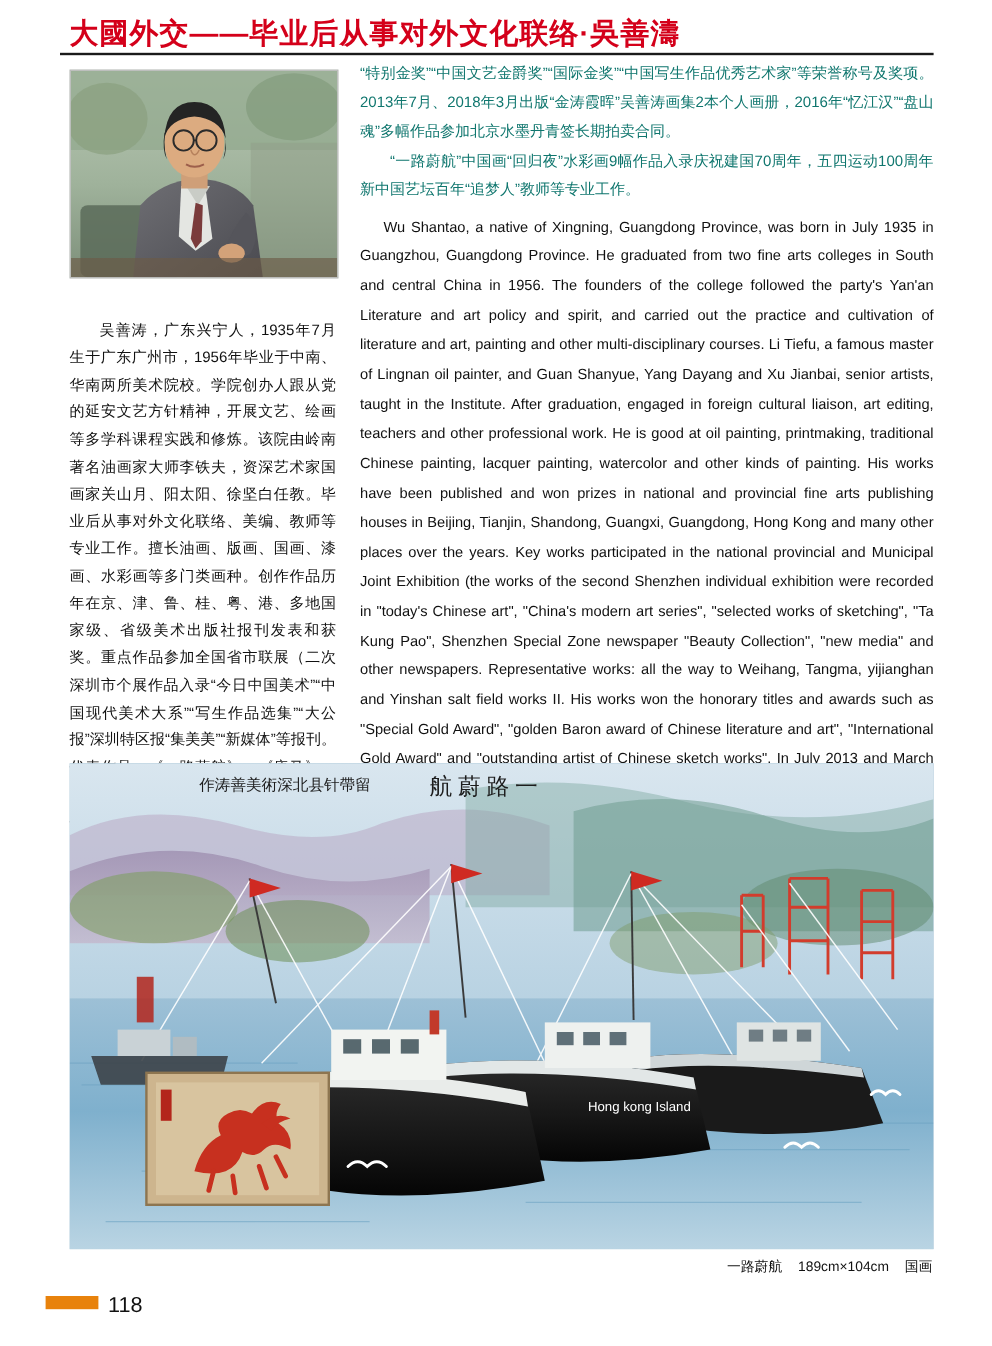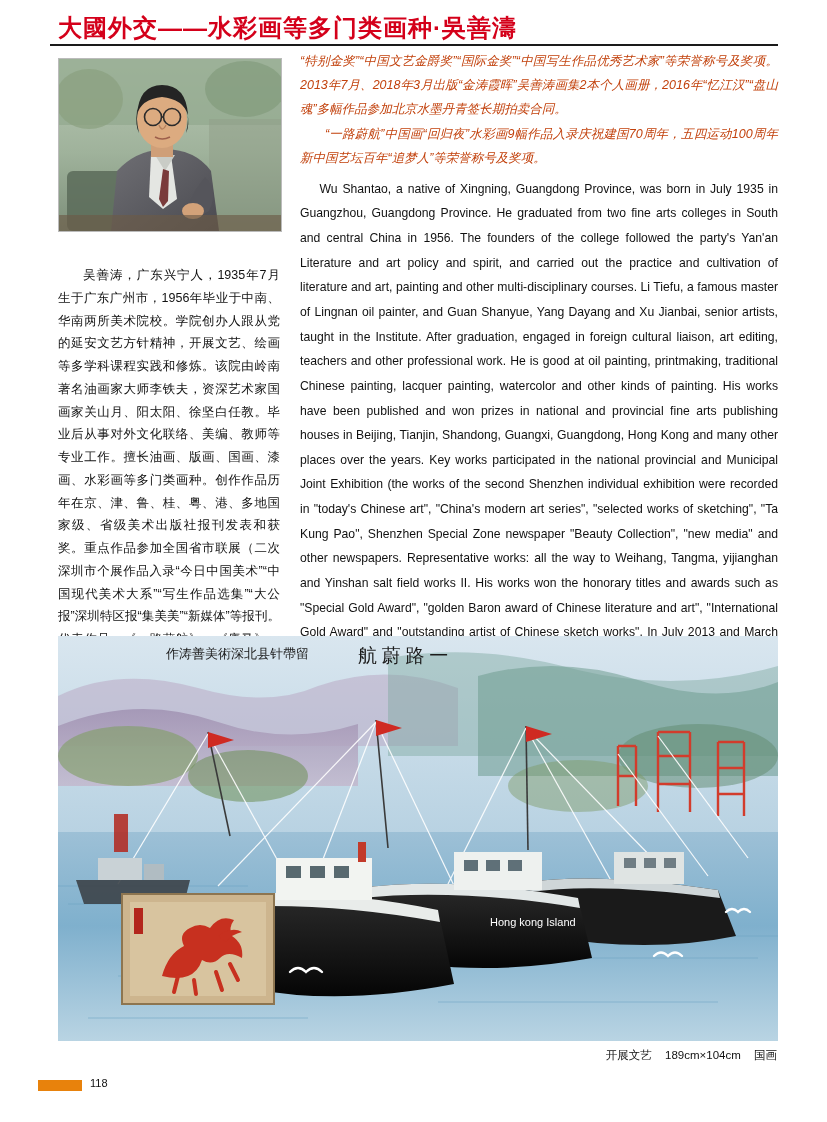--- a/index.html
+++ b/index.html
@@ -63,25 +63,24 @@
   
   .right-col {
     position: absolute;
     left: 300px;
     top: 50px;
     width: 478px;
   }
   .cn-par {
     font-size: 12.5px;
     line-height: 1.9;
-    color: #c2410c;
+    color: #0f766e;
     margin: 0 0 2px 0;
     text-align: justify;
     text-justify: inter-ideograph;
-    font-style: italic;
   }
   .cn-par.indent { text-indent: 2em; }
   .en-par {
     font-size: 12.2px;
     line-height: 2.02;
     color: #111;
     margin: 6px 0 0 0;
     text-align: justify;
   }
   .en-par.indent { text-indent: 1.6em; }
@@ -113,30 +112,30 @@
     left: 38px;
     top: 1080px;
     width: 44px;
     height: 11px;
     background: #e8820c;
   }
   .page-number {
     position: absolute;
     left: 90px;
     top: 1077px;
-    font-size: 11px;
+    font-size: 18px;
     color: #111;
   }
 </style>
 </head>
 <body>
 
 <div class="page">
 
-  <div class="page-title">大國外交——水彩画等多门类画种·吳善濤</div>
+  <div class="page-title">大國外交——毕业后从事对外文化联络·吳善濤</div>
   <div class="title-rule"></div>
 
   <div class="portrait">
     <svg width="222" height="172" viewBox="0 0 222 172" xmlns="http://www.w3.org/2000/svg">
       <defs>
         <linearGradient id="bgWall" x1="0" y1="0" x2="0" y2="1">
           <stop offset="0%" stop-color="#b9c8b4"></stop>
           <stop offset="55%" stop-color="#9fb29b"></stop>
           <stop offset="100%" stop-color="#7d8f7a"></stop>
         </linearGradient>
@@ -182,21 +181,21 @@
       <rect x="0" y="156" width="222" height="16" fill="#6b5a46" opacity="0.65"></rect>
     </svg>
   </div>
 
   <div class="left-text">
     <p>吴善涛，广东兴宁人，1935年7月生于广东广州市，1956年毕业于中南、华南两所美术院校。学院创办人跟从党的延安文艺方针精神，开展文艺、绘画等多学科课程实践和修炼。该院由岭南著名油画家大师李铁夫，资深艺术家国画家关山月、阳太阳、徐坚白任教。毕业后从事对外文化联络、美编、教师等专业工作。擅长油画、版画、国画、漆画、水彩画等多门类画种。创作作品历年在京、津、鲁、桂、粤、港、多地国家级、省级美术出版社报刊发表和获奖。重点作品参加全国省市联展（二次深圳市个展作品入录“今日中国美术”“中国现代美术大系”“写生作品选集”“大公报”深圳特区报“集美美”“新媒体”等报刊。代表作品：《一路蔚航》、《唐马》、《忆江汉》、《银山盐场作品之二》。作品分别获得</p>
   </div>
 
   <div class="right-col">
     <p class="cn-par">“特别金奖”“中国文艺金爵奖”“国际金奖”“中国写生作品优秀艺术家”等荣誉称号及奖项。2013年7月、2018年3月出版“金涛霞晖”吴善涛画集2本个人画册，2016年“忆江汉”“盘山魂”多幅作品参加北京水墨丹青签长期拍卖合同。</p>
-    <p class="cn-par indent">“一路蔚航”中国画“回归夜”水彩画9幅作品入录庆祝建国70周年，五四运动100周年新中国艺坛百年“追梦人”等荣誉称号及奖项。</p>
+    <p class="cn-par indent">“一路蔚航”中国画“回归夜”水彩画9幅作品入录庆祝建国70周年，五四运动100周年新中国艺坛百年“追梦人”教师等专业工作。</p>
     <p class="en-par indent">Wu Shantao, a native of Xingning, Guangdong Province, was born in July 1935 in Guangzhou, Guangdong Province. He graduated from two fine arts colleges in South and central China in 1956. The founders of the college followed the party's Yan'an Literature and art policy and spirit, and carried out the practice and cultivation of literature and art, painting and other multi-disciplinary courses. Li Tiefu, a famous master of Lingnan oil painter, and Guan Shanyue, Yang Dayang and Xu Jianbai, senior artists, taught in the Institute. After graduation, engaged in foreign cultural liaison, art editing, teachers and other professional work. He is good at oil painting, printmaking, traditional Chinese painting, lacquer painting, watercolor and other kinds of painting. His works have been published and won prizes in national and provincial fine arts publishing houses in Beijing, Tianjin, Shandong, Guangxi, Guangdong, Hong Kong and many other places over the years. Key works participated in the national provincial and Municipal Joint Exhibition (the works of the second Shenzhen individual exhibition were recorded in "today's Chinese art", "China's modern art series", "selected works of sketching", "Ta Kung Pao", Shenzhen Special Zone newspaper "Beauty Collection", "new media" and other newspapers. Representative works: all the way to Weihang, Tangma, yijianghan and Yinshan salt field works II. His works won the honorary titles and awards such as "Special Gold Award", "golden Baron award of Chinese literature and art", "International Gold Award" and "outstanding artist of Chinese sketch works". In July 2013 and March 2018,</p>
   </div>
 
   <div class="artwork">
     <svg width="720" height="405" viewBox="0 0 720 405" xmlns="http://www.w3.org/2000/svg">
       <defs>
         <linearGradient id="sky" x1="0" y1="0" x2="0" y2="1">
           <stop offset="0%" stop-color="#d9e6ef"></stop>
           <stop offset="100%" stop-color="#b8d2e2"></stop>
         </linearGradient>
@@ -315,21 +314,21 @@
         <path d="M104 340 q6 -22 22 -30 q-6 -12 6 -18 q10 -6 20 0 q10 -14 24 -8 q-6 8 -2 16 q12 8 10 22
                  q-14 -8 -22 0 q-8 8 -18 2 q-4 12 -14 16 q-10 4 -26 0 Z" fill="#c7301f"></path>
         <path d="M160 300 q14 -10 24 -4 q-10 2 -16 10 Z" fill="#c7301f"></path>
         <path d="M120 340 l-4 16 M136 344 l2 14 M158 336 l6 18 M172 328 l8 16" stroke="#c7301f" stroke-width="4" stroke-linecap="round"></path>
         <rect x="76" y="272" width="9" height="26" fill="#b3261c"></rect>
       </g>
     </svg>
   </div>
 
   <div class="caption">
-    <span class="cap-title">开展文艺</span>
+    <span class="cap-title">一路蔚航</span>
     <span>189cm×104cm</span>
     <span>国画</span>
   </div>
 
   <div class="footer-bar"></div>
   <div class="page-number">118</div>
 
 </div>
 
 </body></html>

